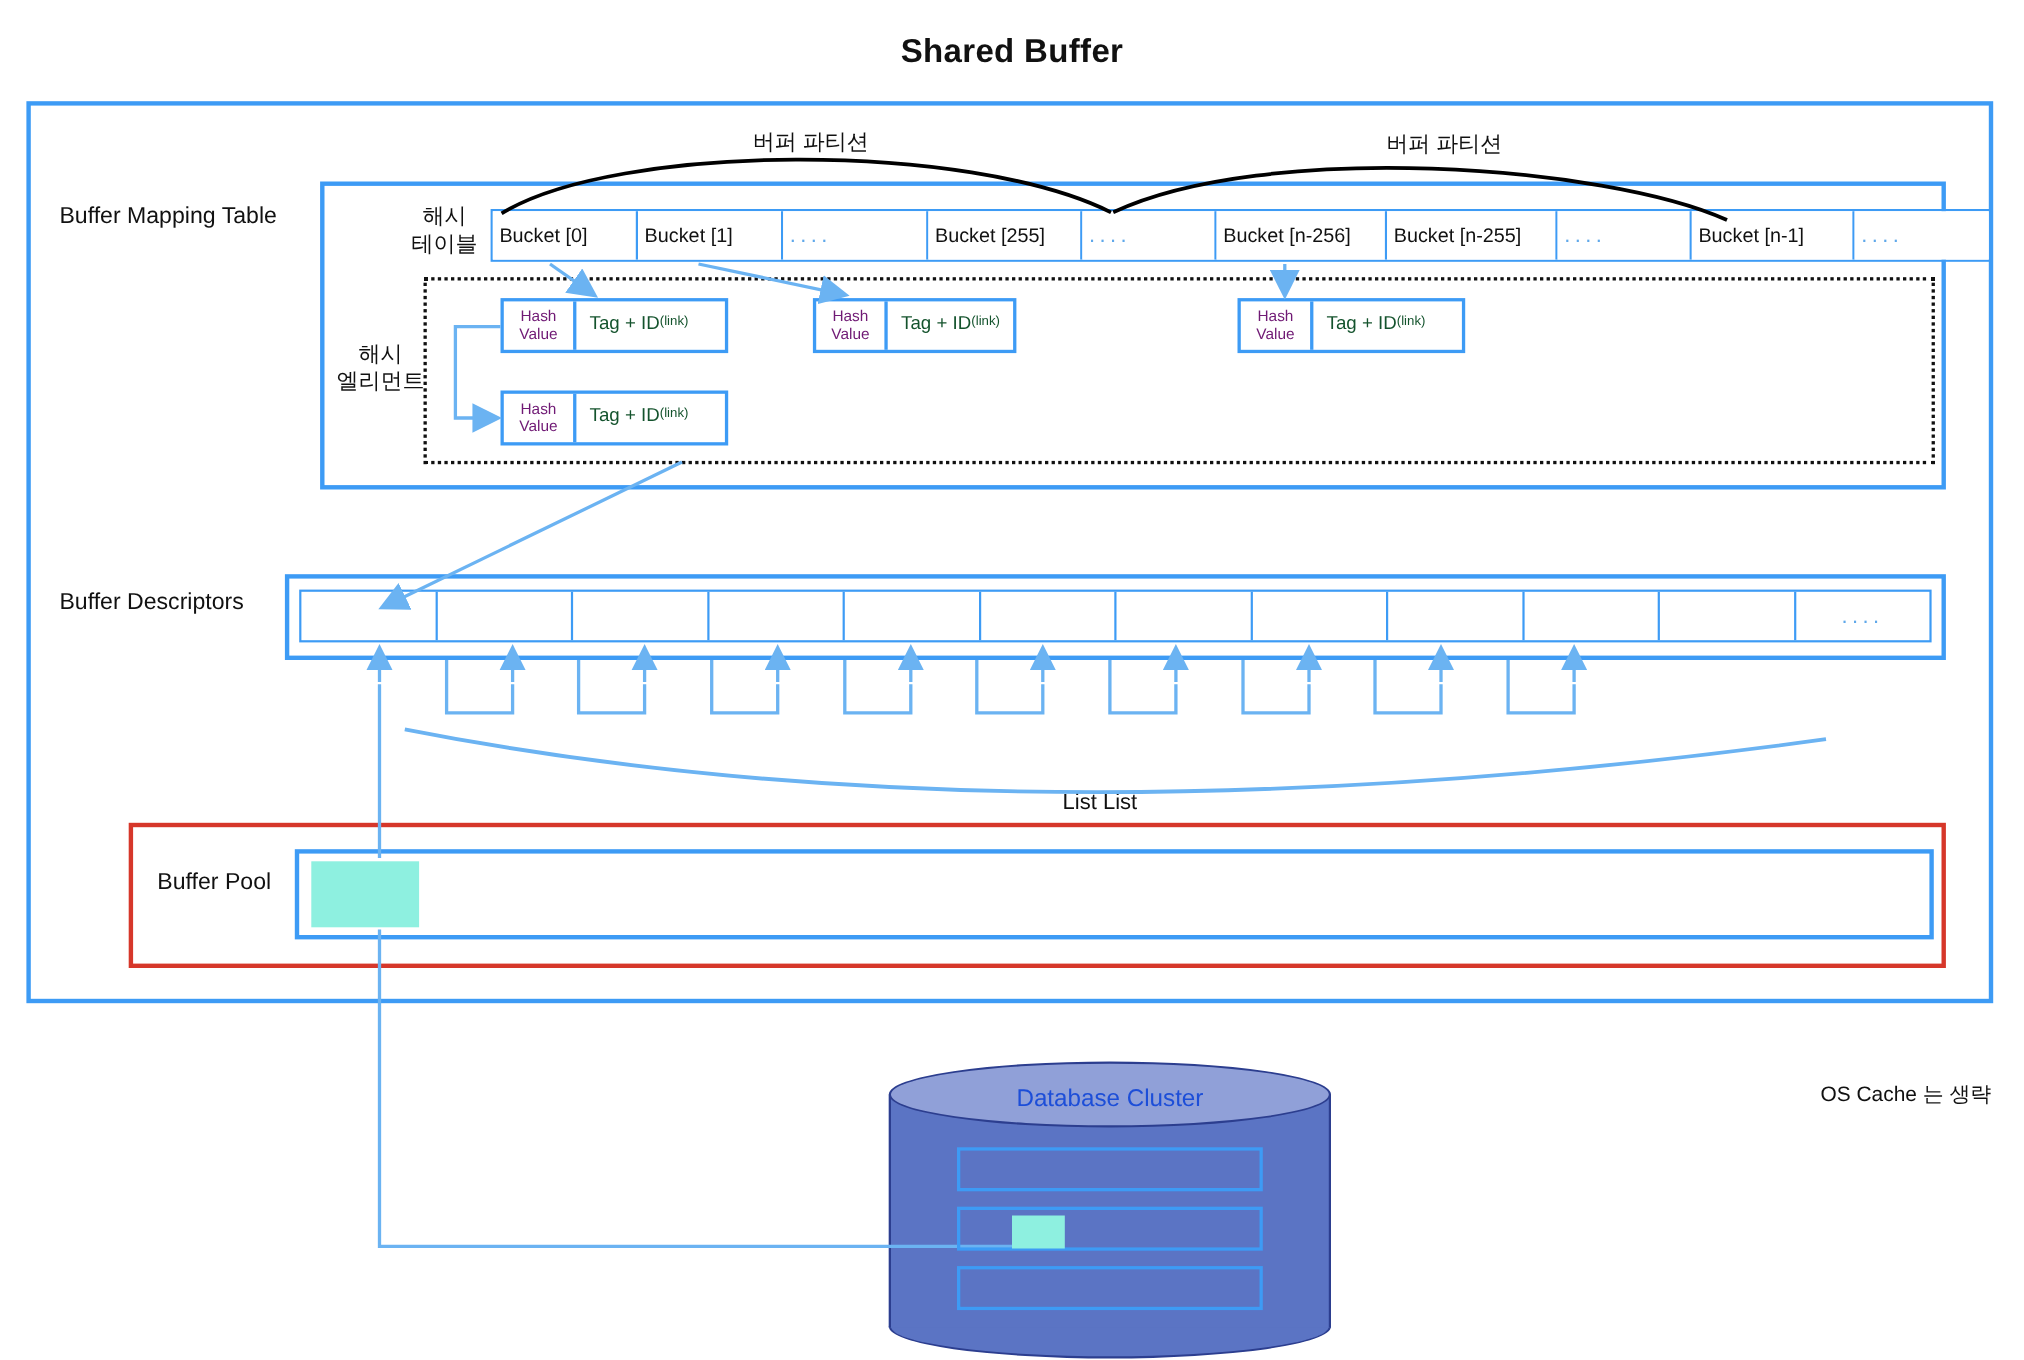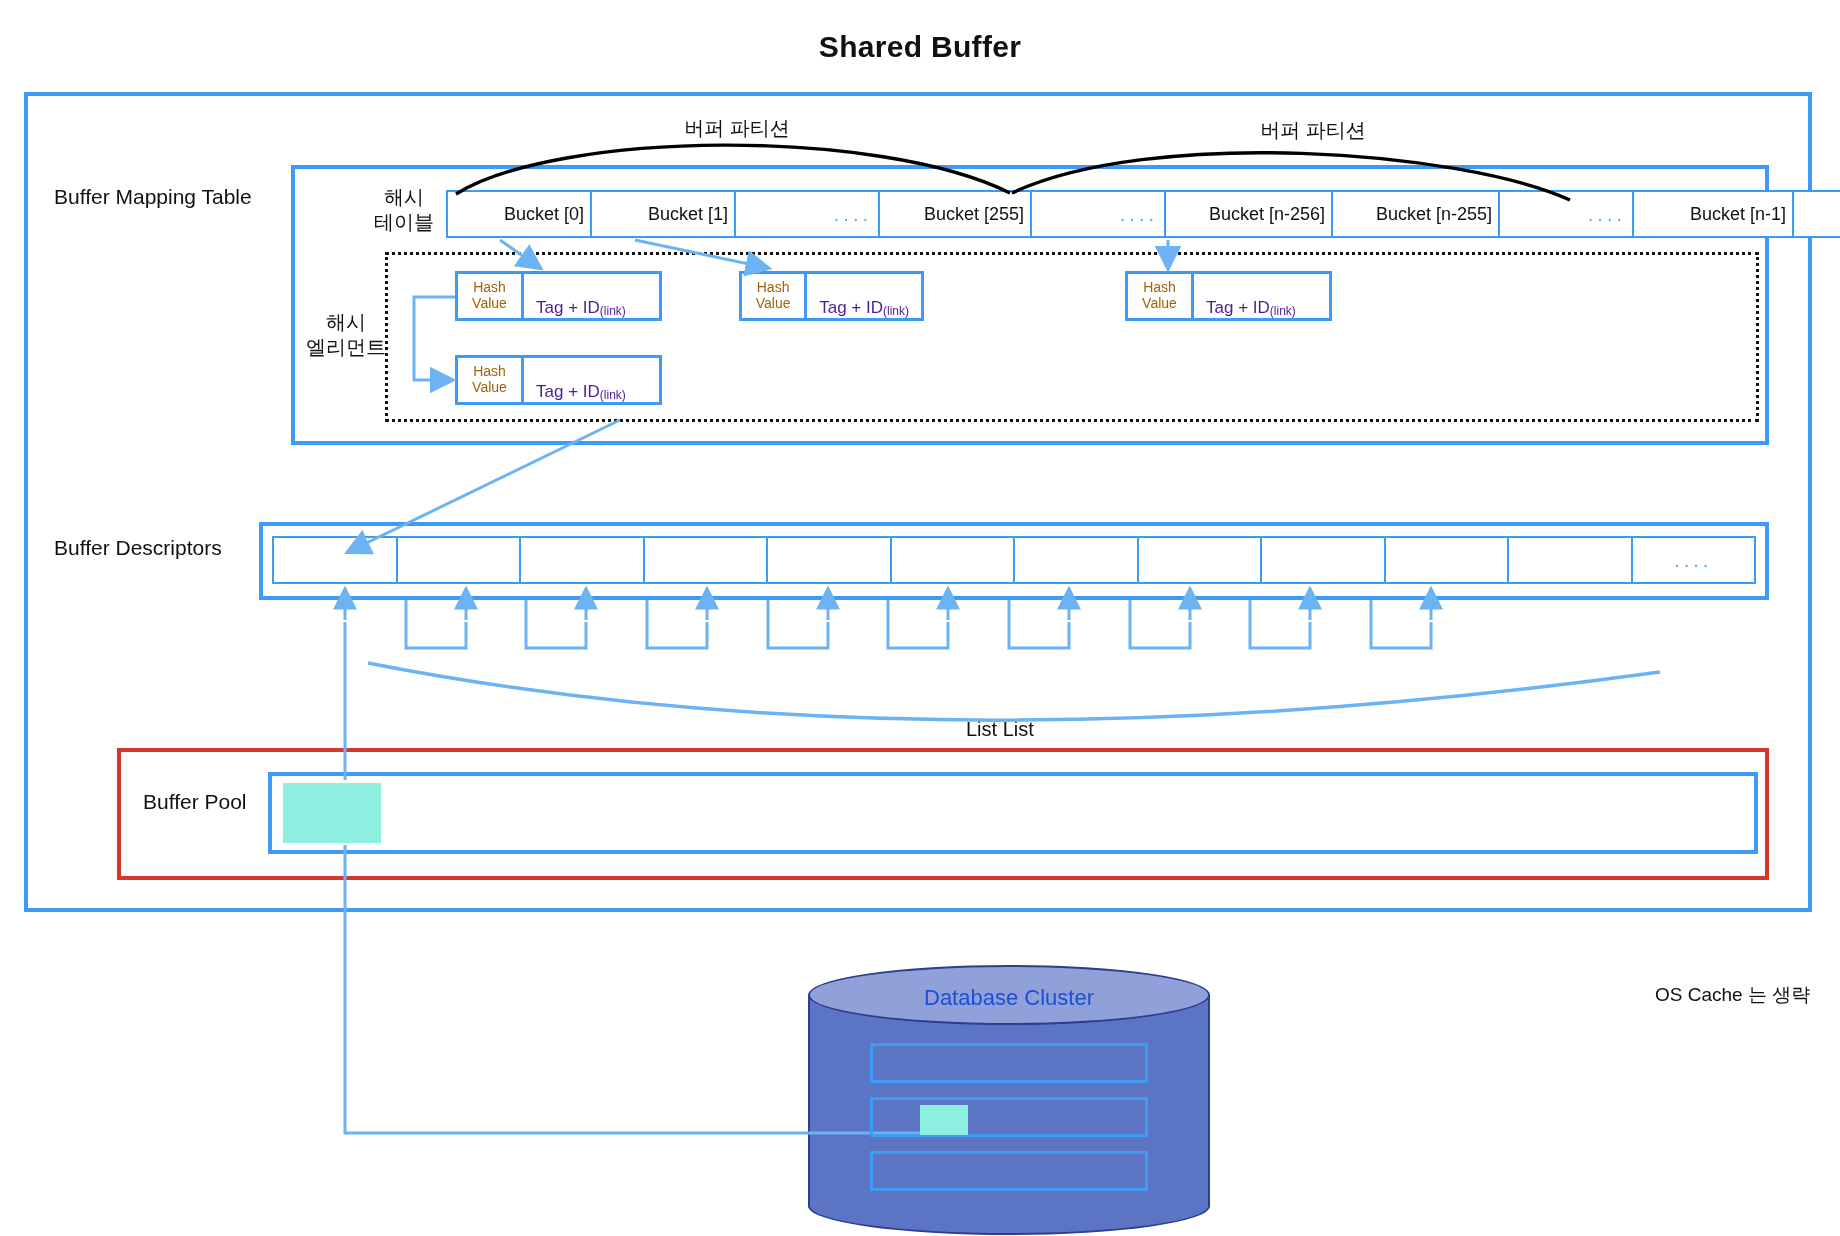--- a/index.html
+++ b/index.html
@@ -46,45 +46,45 @@
   #kr-hashelem  { left:298px; top:310px; width:96px; }
 
   
   #bucket-row {
     left:446px; top:190px; height:48px;
     display:flex; align-items:stretch;
     border:2px solid #3d9bf5;
   }
   .bucket {
     border-right:2px solid #3d9bf5;
-    display:flex; align-items:center; justify-content:flex-end;
+    display:flex; align-items:center; justify-content:flex-start;
     font-size:18px; color:#111; background:#fff;
-    padding:0 6px; white-space:nowrap;margin-left:12px;
+    padding:0 6px; white-space:nowrap;
   }
   .bucket:last-child { border-right:none; }
   .bucket.dots { color:#5fa8ea; letter-spacing:4px; font-size:20px; }
 
   
   #hash-elem-zone {
     left:385px; top:252px; width:1374px; height:170px;
     border:3px dotted #111;
   }
 
   
   .hash-elem {
     height:50px; border:3px solid #3d9bf5; display:flex; align-items:stretch; background:#fff;
   }
   .hv {
     width:66px; border-right:3px solid #3d9bf5;
     display:flex; align-items:center; justify-content:center;
-    font-size:14px; line-height:1.12; text-align:center; color:#a16207;
+    font-size:14px; line-height:1.12; text-align:center; color:#701a75;
   }
   .tag {
-    display:flex; align-items:flex-end; justify-content:center;
-    font-size:17px; color:#4c1d95; padding:0 12px; white-space:nowrap;
+    display:flex; align-items:flex-start; justify-content:center;
+    font-size:17px; color:#14532d; padding:10px 12px; white-space:nowrap;
   }
   .tag sub { font-size:12px; vertical-align:baseline; }
   #he1 { left:455px; top:271px; width:207px; }
   #he2 { left:455px; top:355px; width:207px; }
   #he3 { left:739px; top:271px; width:185px; }
   #he4 { left:1125px; top:271px; width:207px; }
 
   
   #bd-outer {
     left:259px; top:522px; width:1510px; height:78px;

